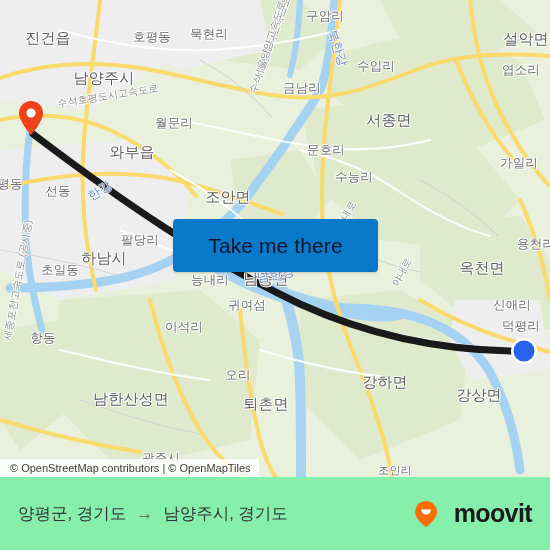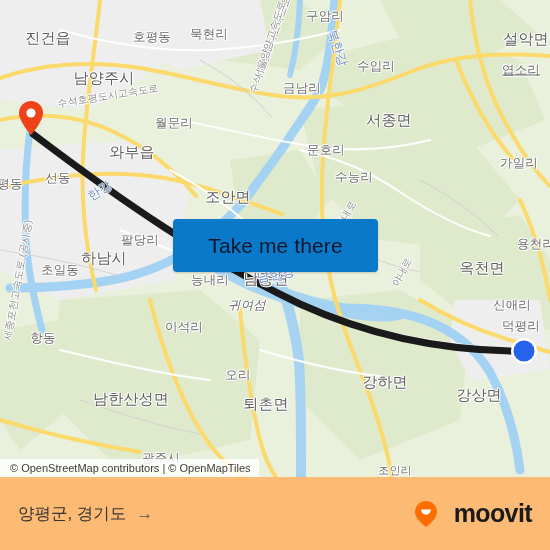--- a/index.html
+++ b/index.html
@@ -104,21 +104,21 @@
     font-size: 11px;
     color: #3c3c3c;
     white-space: nowrap;
   }
 
   
   #footer {
     position: absolute;
     left: 0; top: 477px;
     width: 550px; height: 73px;
-    background: #fdba74;
+    background: #86efac;
     display: flex;
     align-items: center;
     justify-content: space-between;
     padding: 0 18px;
     box-sizing: border-box;
   }
   #route-summary {
     display: flex;
     align-items: center;
     gap: 9px;
@@ -240,40 +240,40 @@
       </g>
     </svg>
 
     <div id="label-layer">
         <div class="map-label big" style="left: 48px; top: 38px;">진건읍</div>
         <div class="map-label mid" style="left: 152px; top: 37px;">호평동</div>
         <div class="map-label mid" style="left: 209px; top: 34px;">묵현리</div>
         <div class="map-label mid" style="left: 325px; top: 16px;">구암리</div>
         <div class="map-label big" style="left: 526px; top: 39px;">설악면</div>
         <div class="map-label mid" style="left: 376px; top: 66px;">수입리</div>
-        <div class="map-label mid" style="left: 521px; top: 70px; text-decoration: underline;">엽소리</div>
+        <div class="map-label mid" style="left: 521px; top: 70px;">엽소리</div>
         <div class="map-label big" style="left: 104px; top: 78px;">남양주시</div>
         <div class="map-label mid" style="left: 302px; top: 88px;">금남리</div>
         <div class="map-label big" style="left: 389px; top: 120px;">서종면</div>
         <div class="map-label mid" style="left: 326px; top: 150px;">문호리</div>
         <div class="map-label mid" style="left: 174px; top: 123px;">월문리</div>
         <div class="map-label big" style="left: 132px; top: 152px;">와부읍</div>
         <div class="map-label mid" style="left: 519px; top: 163px;">가일리</div>
         <div class="map-label mid" style="left: 354px; top: 177px;">수능리</div>
         <div class="map-label big" style="left: 228px; top: 197px;">조안면</div>
         <div class="map-label mid" style="left: 10px; top: 184px;">평동</div>
-        <div class="map-label mid" style="left: 58px; top: 178px;">선동</div>
+        <div class="map-label mid" style="left: 58px; top: 191px;">선동</div>
         <div class="map-label mid" style="left: 536px; top: 244px;">용천리</div>
         <div class="map-label big" style="left: 482px; top: 268px;">옥천면</div>
         <div class="map-label big" style="left: 104px; top: 258px;">하남시</div>
         <div class="map-label mid" style="left: 60px; top: 270px;">초일동</div>
         <div class="map-label mid" style="left: 140px; top: 240px;">팔당리</div>
         <div class="map-label mid" style="left: 210px; top: 280px;">능내리</div>
         <div class="map-label big" style="left: 266px; top: 279px;">남종면</div>
-        <div class="map-label mid" style="left: 247px; top: 305px; font-style: italic;">귀여섬</div>
+        <div class="map-label mid" style="left: 247px; top: 305px;">귀여섬</div>
         <div class="map-label mid" style="left: 184px; top: 327px;">이석리</div>
         <div class="map-label mid" style="left: 512px; top: 305px;">신애리</div>
         <div class="map-label mid" style="left: 508px; top: 326px; margin-left: 13px;">덕평리</div>
         <div class="map-label mid" style="left: 43px; top: 338px;">항동</div>
         <div class="map-label mid" style="left: 238px; top: 375px;">오리</div>
         <div class="map-label big" style="left: 266px; top: 404px;">퇴촌면</div>
         <div class="map-label big" style="left: 131px; top: 399px;">남한산성면</div>
         <div class="map-label big" style="left: 385px; top: 382px;">강하면</div>
         <div class="map-label big" style="left: 479px; top: 395px;">강상면</div>
         <div class="map-label mid" style="left: 161px; top: 458px;">광주시</div>
@@ -304,20 +304,21 @@
     <div id="attribution">
       <span>© OpenStreetMap contributors | © OpenMapTiles</span>
     </div>
   </div>
 
   <div id="footer">
 
     <div id="route-summary">
       <span>양평군, 경기도</span>
       <span id="route-arrow">→</span>
+      <span>남양주시, 경기도</span>
     </div>
 
     <div id="brand">
       <svg width="24" height="26" viewBox="0 0 24 26">
         <path d="M11 0C4.9 0 0 4.9 0 11c0 7.6 11 15 11 15s11-7.4 11-15C22 4.9 17.1 0 11 0z" fill="#ff6d00"></path>
         <path d="M6.2 8.6c0 2.9 2.1 5.2 4.8 5.2s4.8-2.3 4.8-5.2c0-.9-1.4-.2-4.8-.2s-4.8-.7-4.8.2z" fill="#ffffff"></path>
       </svg>
       <span id="brand-wordmark">moovit</span>
     </div>
   </div>

